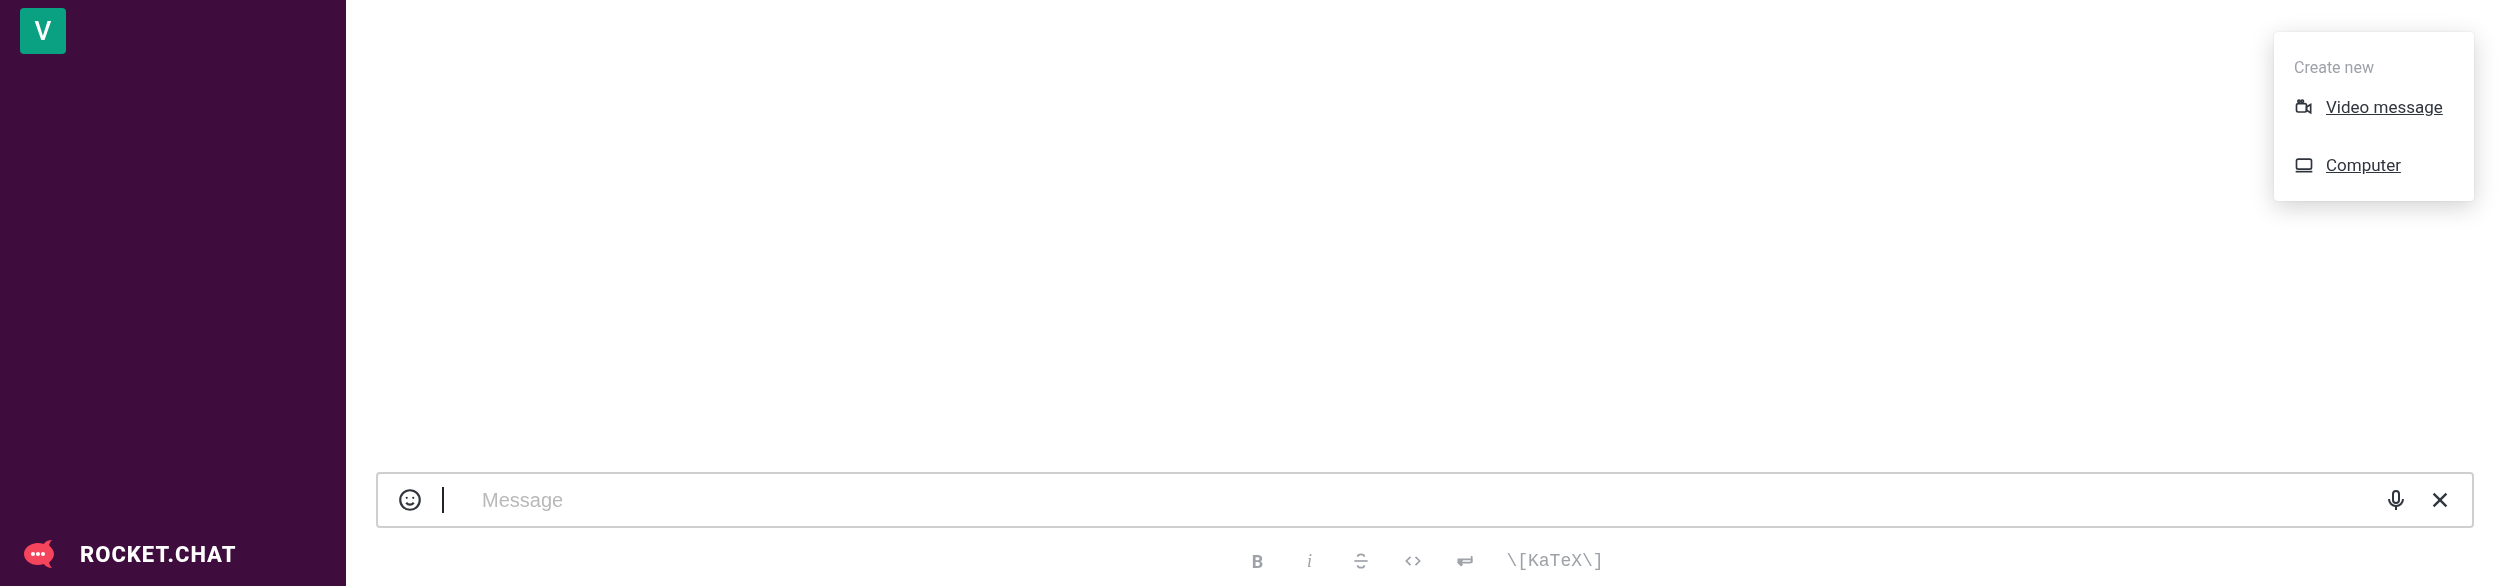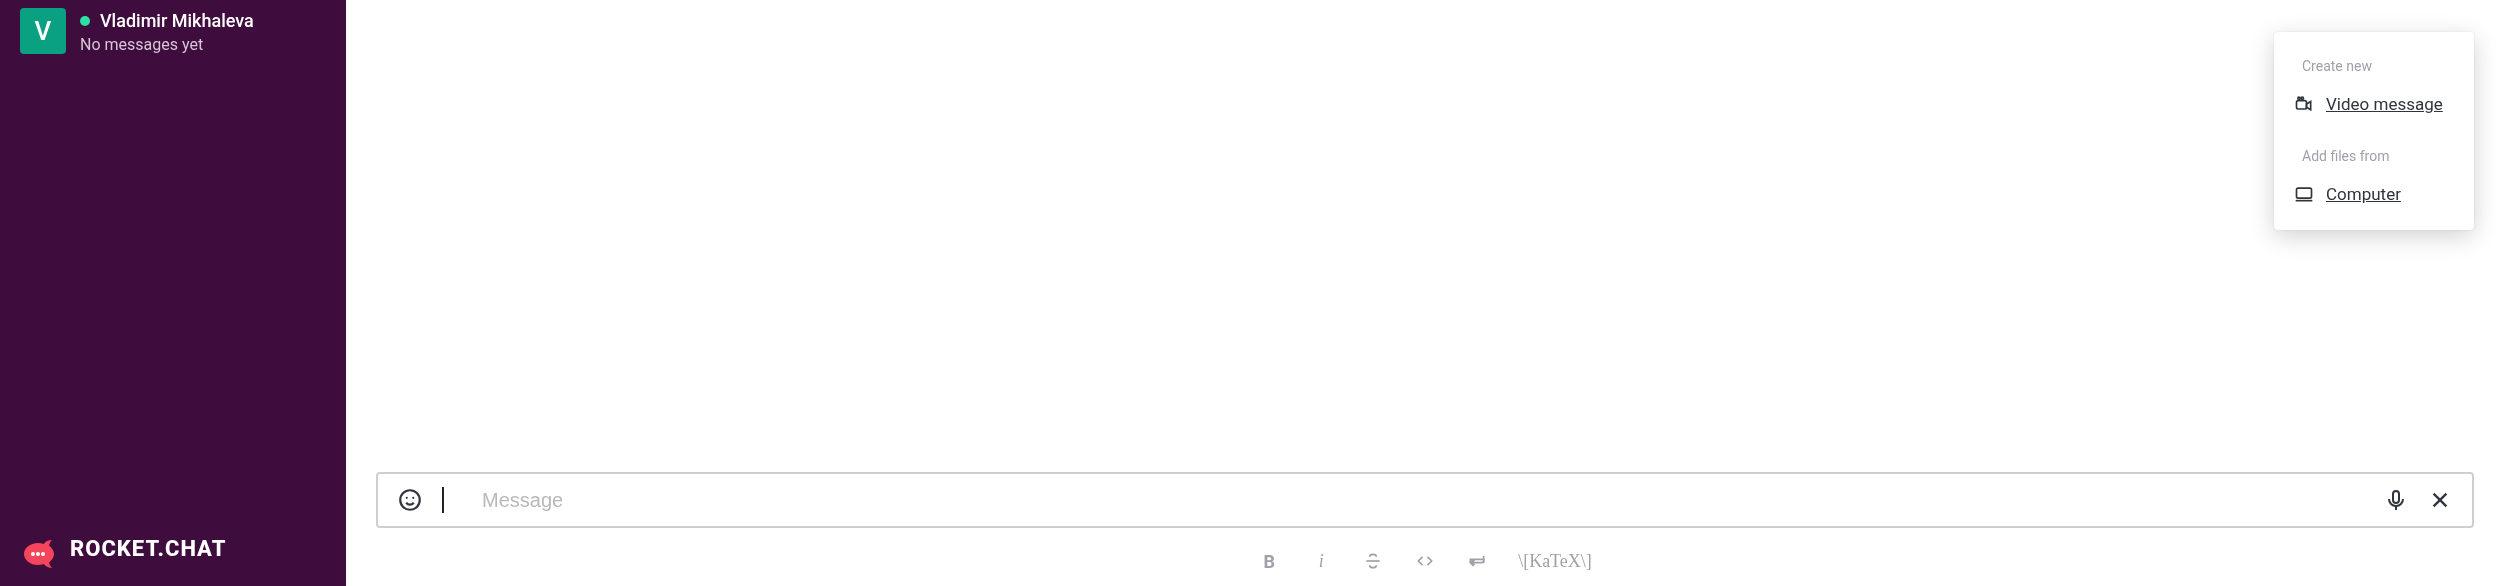--- a/index.html
+++ b/index.html
@@ -46,21 +46,22 @@
     width: 10px; height: 10px; border-radius: 50%;
     background: #2de0a5;
   }
   .dm-name { font-size: 18px; font-weight: 500; color: #fff; }
   .dm-sub { font-size: 16px; color: #d7c6d6; }
   .sidebar-footer {
     position: absolute;
     left: 20px;
     bottom: 14px;
     display: flex;
-    gap: 14px;
+    align-items: center;
+    gap: 24px;
   }
   .rc-logo {
     width: 36px; height: 36px;
   }
   .rc-text {
     font-size: 22px;
     font-weight: 800;
     letter-spacing: 1px;
     color: #fff;
   }
@@ -113,40 +114,40 @@
     color: #a7a7a7;
     font-size: 18px;
   }
   .toolbar .tb-btn {
     width: 22px; height: 22px;
     display: flex; align-items: center; justify-content: center;
     cursor: pointer;
     color: #9ea2a8;
   }
   .toolbar .katex {
-    font-family: Liberation Serif, serif;
+    font-family: Liberation Mono, monospace;
     font-size: 18px;
     color: #9ea2a8;
     cursor: pointer;
   }
   .popup {
     position: absolute;
     top: 32px;
     right: 30px;
     width: 200px;
     background: #fff;
     border-radius: 4px;
     box-shadow: 0 0 2px rgba(0,0,0,.1), 0 6px 24px rgba(0,0,0,.18);
     padding: 18px 0 14px 0;
     display: flex;
     flex-direction: column;
   }
   .popup .section-label {
-    padding: 8px 28px;
-    font-size: 14px;
+    padding: 8px 20px;
+    font-size: 16px;
     color: #9ea2a8;
   }
   .popup .menu-item {
     padding: 12px 20px;
     display: flex;
     align-items: center;
     gap: 12px;
     font-size: 17px;
     color: #2f343d;
     cursor: pointer;
@@ -155,27 +156,20 @@
   .popup .menu-item .mi-icon { width: 20px; height: 20px; color:#2f343d; display:flex;align-items:center;justify-content:center;}
   .popup .gap { height: 14px; }
   svg { display: block; }
 </style>
 </head>
 <body>
 
 <div class="sidebar">
   <div class="dm-item">
     <div class="avatar">V</div>
-    <div class="dm-text">
-      <div class="dm-name-row">
-        <span class="presence-dot"></span>
-        <span class="dm-name">Vladimir Mikhaleva</span>
-      </div>
-      <span class="dm-sub">No messages yet</span>
-    </div>
   </div>
 
   <div class="sidebar-footer">
     <span class="rc-logo">
       <svg viewBox="0 0 36 36" width="36" height="36">
         <path fill="#f5455c" d="M4 18c0-6 6-11 14-11 2 0 4 .3 5.7.9C26 5 29 4 32 4c-2 2-2.7 4-2.9 5.4C32 12 34 14.8 34 18s-2 6-4.9 8.6C29.3 28 30 30 32 32c-3 0-6-1-8.3-3.9C22 28.7 20 29 18 29 10 29 4 24 4 18z"></path>
         <circle cx="13" cy="18" r="2" fill="#fff"></circle>
         <circle cx="18" cy="18" r="2" fill="#fff"></circle>
         <circle cx="23" cy="18" r="2" fill="#fff"></circle>
       </svg>
@@ -193,21 +187,20 @@
         <svg viewBox="0 0 24 24" width="20" height="20" fill="none" stroke="currentColor" stroke-width="2">
           <rect x="3" y="8" width="12" height="10" rx="2"></rect>
           <path d="M15 12l5-3v10l-5-3z"></path>
           <circle cx="6" cy="5" r="1.4"></circle>
           <circle cx="10" cy="5" r="1.4"></circle>
         </svg>
       </span>
       <span>Video message</span>
     </div>
     <div class="gap"></div>
-    <div class="section-label">Add files from</div>
     <div class="menu-item">
       <span class="mi-icon">
         <svg viewBox="0 0 24 24" width="20" height="20" fill="none" stroke="currentColor" stroke-width="2">
           <rect x="3" y="5" width="18" height="12" rx="2"></rect>
           <line x1="2" y1="20" x2="22" y2="20"></line>
         </svg>
       </span>
       <span>Computer</span>
     </div>
   </div>

